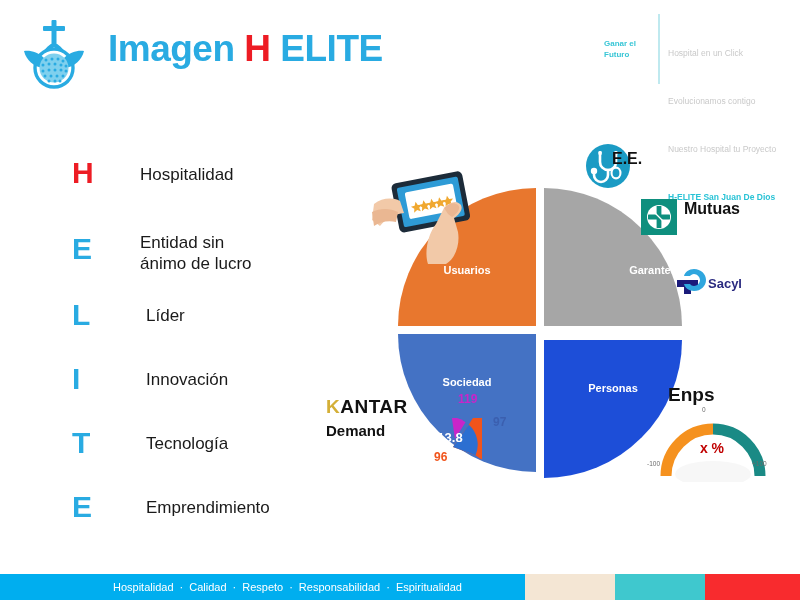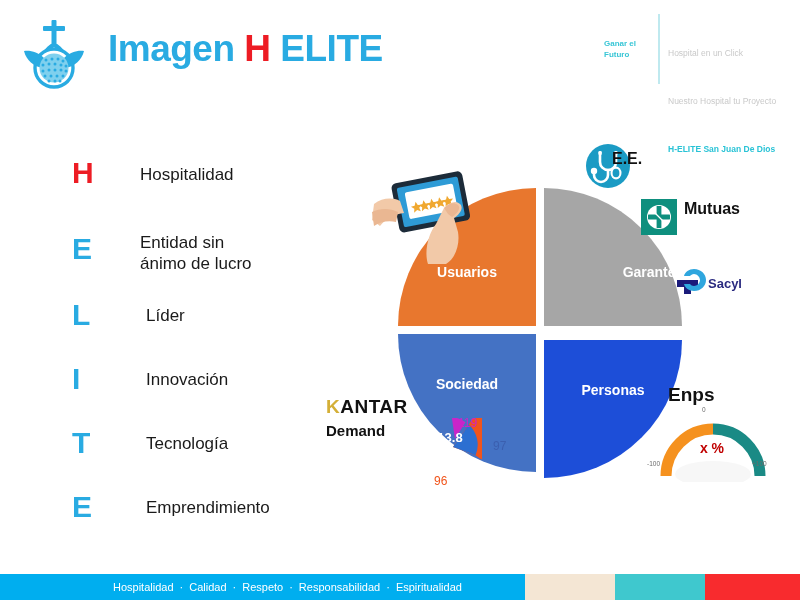--- a/index.html
+++ b/index.html
@@ -41,21 +41,21 @@
   .value-label{
     position:absolute;
     font-size:17px;color:#1a1a1a;line-height:21px;
   }
 
   
   #wheel{position:absolute;left:398px;top:188px;width:284px;height:284px;}
   .quad{position:absolute;width:138px;height:138px;}
   .quad-label{
     position:absolute;width:100%;text-align:center;
-    font-size:14px;font-weight:bold;color:#ffffff;white-space:nowrap;
+    font-size:11px;font-weight:bold;color:#ffffff;white-space:nowrap;
   }
   #quad-usuarios{left:0;top:0;background:#E8772E;border-radius:138px 0 0 0;}
   #quad-garantes{left:146px;top:0;background:#A6A6A6;border-radius:0 138px 0 0;}
   #quad-sociedad{left:0;top:146px;background:#4472C4;border-radius:0 0 0 138px;}
   #quad-personas{left:146px;top:144px;background:#1d4ed8;border-radius:0 0 138px 0;margin-top:8px;}
 
   
   #tablet-illustration{position:absolute;left:372px;top:168px;width:130px;height:110px;}
 
   
@@ -66,21 +66,21 @@
   #icon-sacyl{position:absolute;left:673px;top:263px;width:36px;height:36px;}
   #label-sacyl{position:absolute;left:708px;top:276px;font-size:13px;font-weight:bold;color:#2B2B80;}
 
   
   #kantar-block{position:absolute;left:326px;top:396px;width:110px;}
   #kantar-wordmark{font-size:19px;font-weight:bold;color:#111;letter-spacing:0.5px;}
   #kantar-wordmark .k{color:#D4AF37;}
   #kantar-sub{margin-top:4px;font-size:15px;font-weight:bold;color:#111;line-height:18px;}
 
   #mini-pie{position:absolute;left:424px;top:418px;width:58px;height:58px;}
-  .pie-val{position:absolute;font-size:12px;font-weight:normal;margin-top:24px;}
+  .pie-val{position:absolute;font-size:12px;font-weight:bold;}
   #pie-val-119{left:458px;top:392px;color:#C925C9;}
   #pie-val-97{left:493px;top:415px;color:#3B5FAF;}
   #pie-val-96{left:434px;top:450px;color:#F1541B;}
   #pie-center-val{
     position:absolute;left:424px;top:430px;width:52px;text-align:center;
     font-size:13px;font-weight:bold;color:#ffffff;
   }
 
   
   #enps-block{position:absolute;left:640px;top:384px;width:150px;height:100px;}
@@ -150,20 +150,21 @@
     </svg>
   </div>
 
   <div id="page-title"><span>Imagen </span><span class="hl">H</span><span> ELITE</span></div>
 
   <div id="claim-block">
     <div id="claim-left">Ganar el Futuro</div>
     <div id="claim-rule"></div>
     <div id="claim-list">
       <div class="claim-item">Hospital en un Click</div>
+      <div class="claim-item">Evolucionamos contigo</div>
       <div class="claim-item">Nuestro Hospital tu Proyecto</div>
       <div class="claim-item accent">H-ELITE San Juan De Dios</div>
     </div>
   </div>
 
   <div id="values-list">
 
     <div class="value-row">
       <div class="value-letter red" style="top:10px;">H</div>
       <div class="value-label" style="left:68px;top:16px;">Hospitalidad</div>

